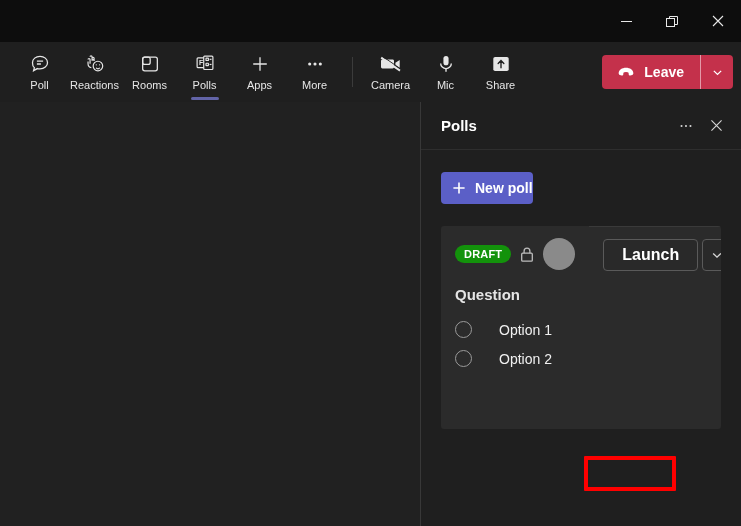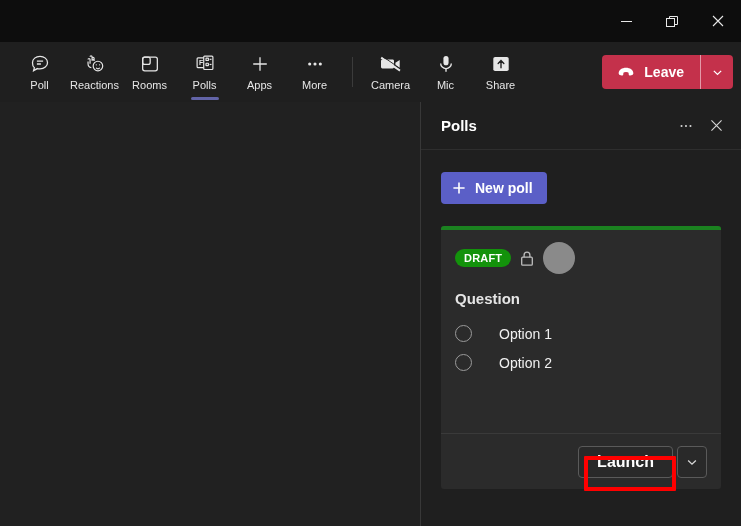--- a/index.html
+++ b/index.html
@@ -117,34 +117,34 @@
   
   .panel-body {
     flex: 1; overflow: hidden;
     padding: 22px 20px 0 20px;
     display: flex; flex-direction: column;
   }
   .newpoll-btn {
     align-self: flex-start;
     background: #5B5FC7; color: #FFFFFF;
     border: none; border-radius: 4px;
-    height: 32px; padding: 0 14px 0 10px;
+    height: 32px; padding: 0 0 0 10px;
     display: inline-flex; align-items: center; gap: 8px;
     font-family: "Liberation Sans", sans-serif;
     font-size: 14px; font-weight: 700;
     cursor: default;
   }
 
   
   .poll-card {
     margin-top: 22px;
     background: #2B2B2B;
     border-radius: 3px;
     overflow: hidden;
-    display: flex; flex-direction: column;
+    display: flex; flex-direction: row;
   }
   .card-accent { height: 4px; background: #1B8220; }
   .card-main { padding: 12px 14px 14px 14px; }
 
   .card-metarow {
     display: flex; align-items: center; gap: 8px;
   }
   .badge-draft {
     background: #13920B; color: #FFFFFF;
     font-size: 11px; font-weight: 700; letter-spacing: .2px;

